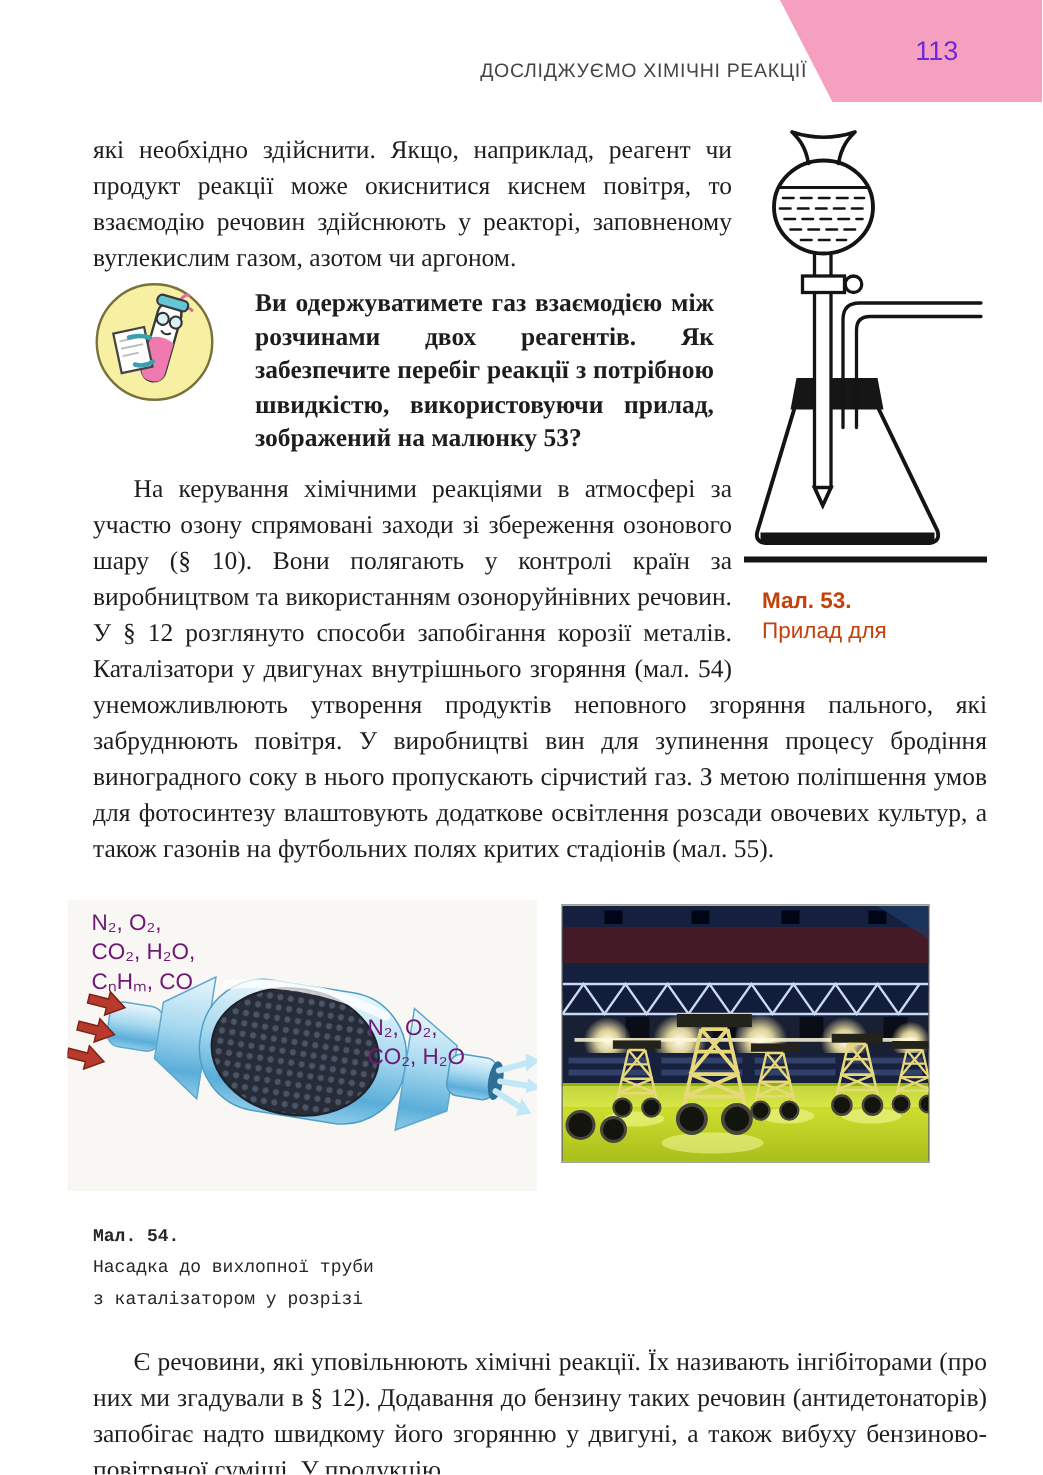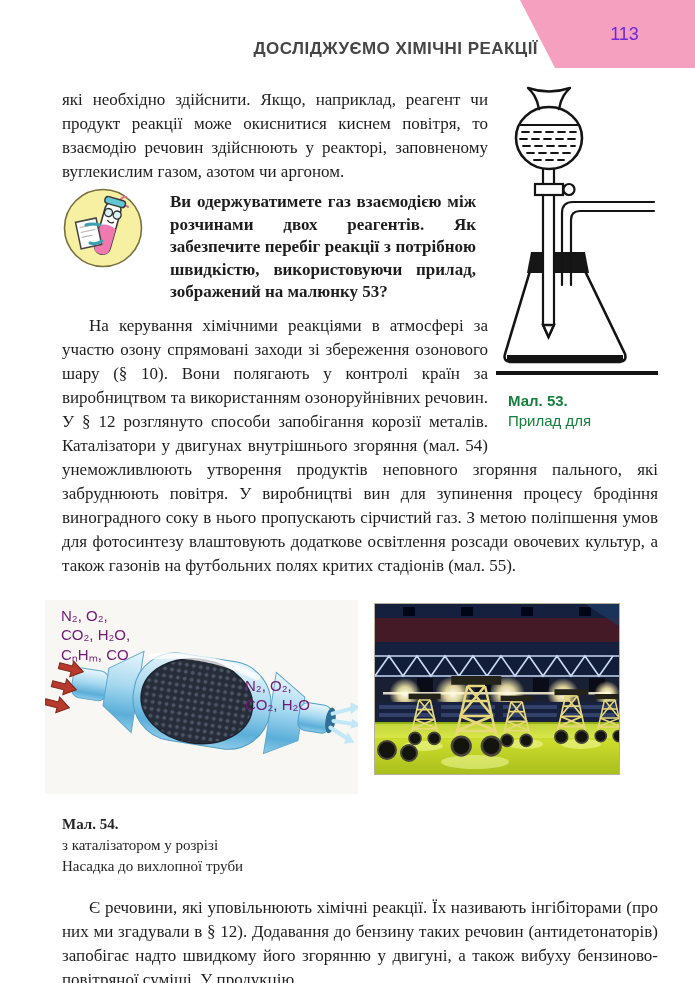--- a/index.html
+++ b/index.html
@@ -1,42 +1,42 @@
 <!DOCTYPE html>
 <html lang="uk" style="--accent-pink: #f6a0bf; --mascot-bg: #f7f0a3; --converter-blue: #7cc3e4; --mesh-dark: #2a303c; --arrow-red: #b83a2c; --stadium-navy: #14203e; --field-green: #c3d52c;"><head>
 <meta charset="utf-8">
 <style>
   html,body{margin:0;padding:0;background:#fff;}
   .page{position:relative;width:695px;height:983px;background:#ffffff;overflow:hidden;
         font-family:"Liberation Serif",serif;color:#1d1d1d;}
 
   
   .rh-title{position:absolute;top:39px;right:157px;
-    font-family:"Liberation Sans",sans-serif;font-size:17px;font-weight:700;
+    font-family:"Liberation Sans",sans-serif;font-size:13px;font-weight:400;
     letter-spacing:.45px;color:#454545;white-space:nowrap;}
   .page-badge{position:absolute;top:0;right:0;width:175px;height:68px;
     background:var(--accent-pink,#f6a0bf);
     clip-path:polygon(0 0,100% 0,100% 100%,20% 100%);
     display:flex;align-items:center;justify-content:center;
     padding-left:34px;box-sizing:border-box;
     font-family:"Liberation Sans",sans-serif;font-size:18px;color:#6d28d9;}
 
   
   .content{padding:88px 37px 0 62px;}
   .body-text{margin:0;font-size:17px;line-height:24px;text-align:justify;
     hyphens:auto;-webkit-hyphens:auto;}
   .indent{text-indent:27px;}
   .p2{margin-top:10px;}
   .p3{margin-top:16px;}
 
   
   .fig53{float:right;width:162px;margin:-3px 0 4px 8px;}
   .fig53 svg{display:block;width:162px;height:294px;}
   .fig53 figcaption{margin-top:12px;padding-left:12px;
-    font-family:"Liberation Sans",sans-serif;font-size:15px;line-height:20px;color:#15803d;}
+    font-family:"Liberation Sans",sans-serif;font-size:15px;line-height:20px;color:#c2410c;}
   .figcap span,.fig53 figcaption span{display:block;}
   .cap-label{font-weight:700;}
 
   
   .question-row{display:flex;gap:14px;margin:3px 0 10px -4px;}
   .mascot{width:82px;height:82px;flex:none;}
   .question-text{margin:4px 12px 0;font-weight:700;font-size:17px;line-height:22.5px;
     text-align:justify;width:330px;hyphens:auto;-webkit-hyphens:auto;}
 
   
@@ -46,21 +46,21 @@
   .chem-label{position:absolute;font-family:"Liberation Sans",sans-serif;
     font-size:15px;line-height:19.5px;color:#701a75;}
   .chem-label span{display:block;}
   .inlet-label{left:16px;top:6px;}
   .outlet-label{left:200px;top:76px;}
   .fig55{position:absolute;left:312px;top:3px;width:246px;height:172px;
     border:1px solid #b8b199;box-sizing:border-box;background:#101b38;}
   .fig55 svg{display:block;width:244px;height:170px;}
 
   .captions-row{position:relative;margin-top:18px;height:66px;
-    font-family:Liberation Serif, serif;font-size:15px;line-height:21px;color:#262626;}
+    font-family:Liberation Mono, monospace;font-size:12px;line-height:21px;color:#262626;}
   .cap54{position:absolute;left:0;top:0;}
   .cap55{position:absolute;left:316px;top:0;}
 </style>
 </head>
 <body>
 
 <div class="page">
 
   <span class="rh-title">ДОСЛІДЖУЄМО ХІМІЧНІ РЕАКЦІЇ</span>
   <div class="page-badge">
@@ -272,20 +272,20 @@
           <use href="#rig" transform="translate(80,82) scale(1.25)"></use>
           <circle cx="12" cy="146" r="9" fill="#14140e" stroke="#46463a" stroke-width="2"></circle>
           <circle cx="34" cy="149" r="8" fill="#14140e" stroke="#46463a" stroke-width="2"></circle>
         </svg>
       </div>
     </div>
 
     <div class="captions-row">
       <div class="figcap cap54">
         <span class="cap-label">Мал. 54.</span>
+        <span>Насадка до вихлопної труби</span>
         <span>з каталізатором у розрізі</span>
-        <span>Насадка до вихлопної труби</span>
       </div>
     </div>
 
     <p class="body-text indent p3">Є речовини, які уповільнюють хімічні реакції. Їх називають інгібіторами (про них ми згадували в § 12). Додавання до бензину таких речовин (антидетонаторів) запобігає надто швидкому його згорянню у двигуні, а також вибуху бензиново-повітряної суміші. У продукцію</p>
   </div>
 </div>
 
 </body></html>

